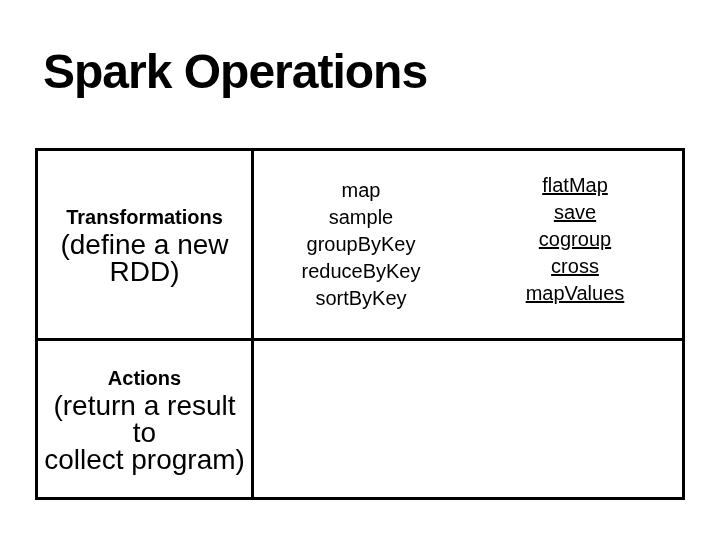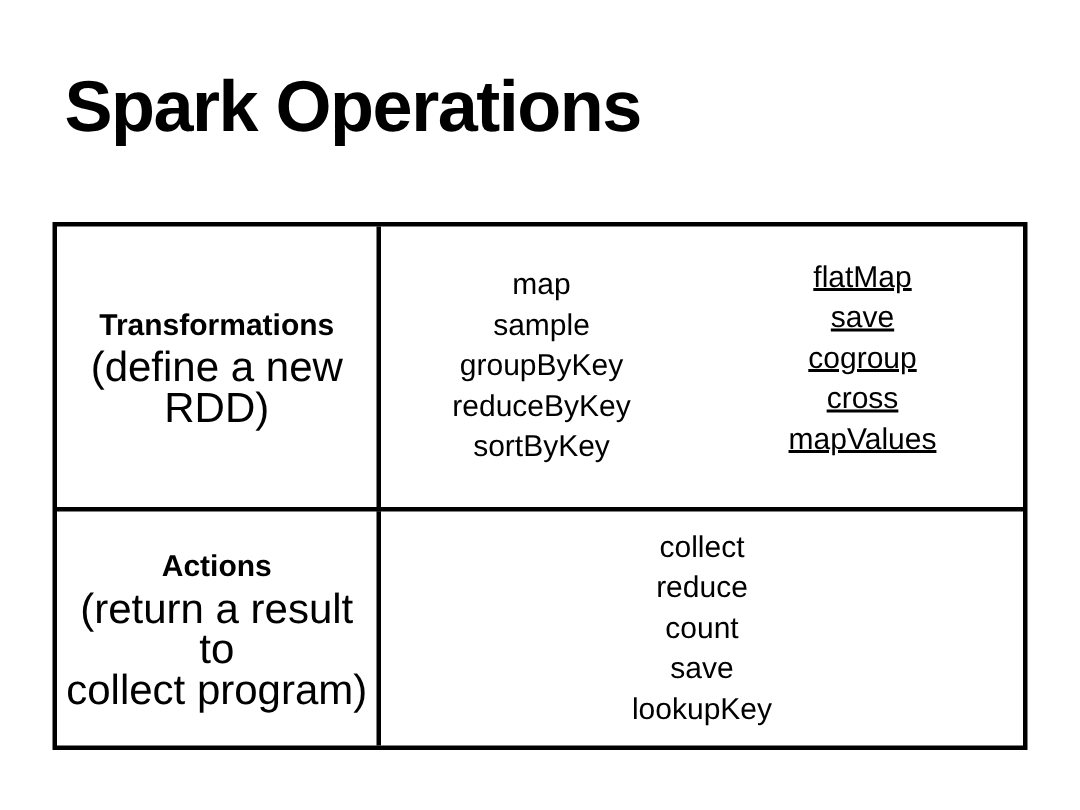--- a/index.html
+++ b/index.html
@@ -106,24 +106,15 @@
         <li>mapValues</li>
       </ul>
     </div>
 
     <div class="cell cell-bl">
       <div class="cell-label">Actions</div>
       <div class="cell-desc">(return a result to</div>
       <div class="cell-desc">collect program)</div>
     </div>
 
-    <div class="cell cell-br">
-      <ul class="op-list">
-        <li>collect</li>
-        <li>reduce</li>
-        <li>count</li>
-        <li>save</li>
-        <li>lookupKey</li>
-      </ul>
-    </div>
 
   </div>
 </div>
 
 </body></html>

